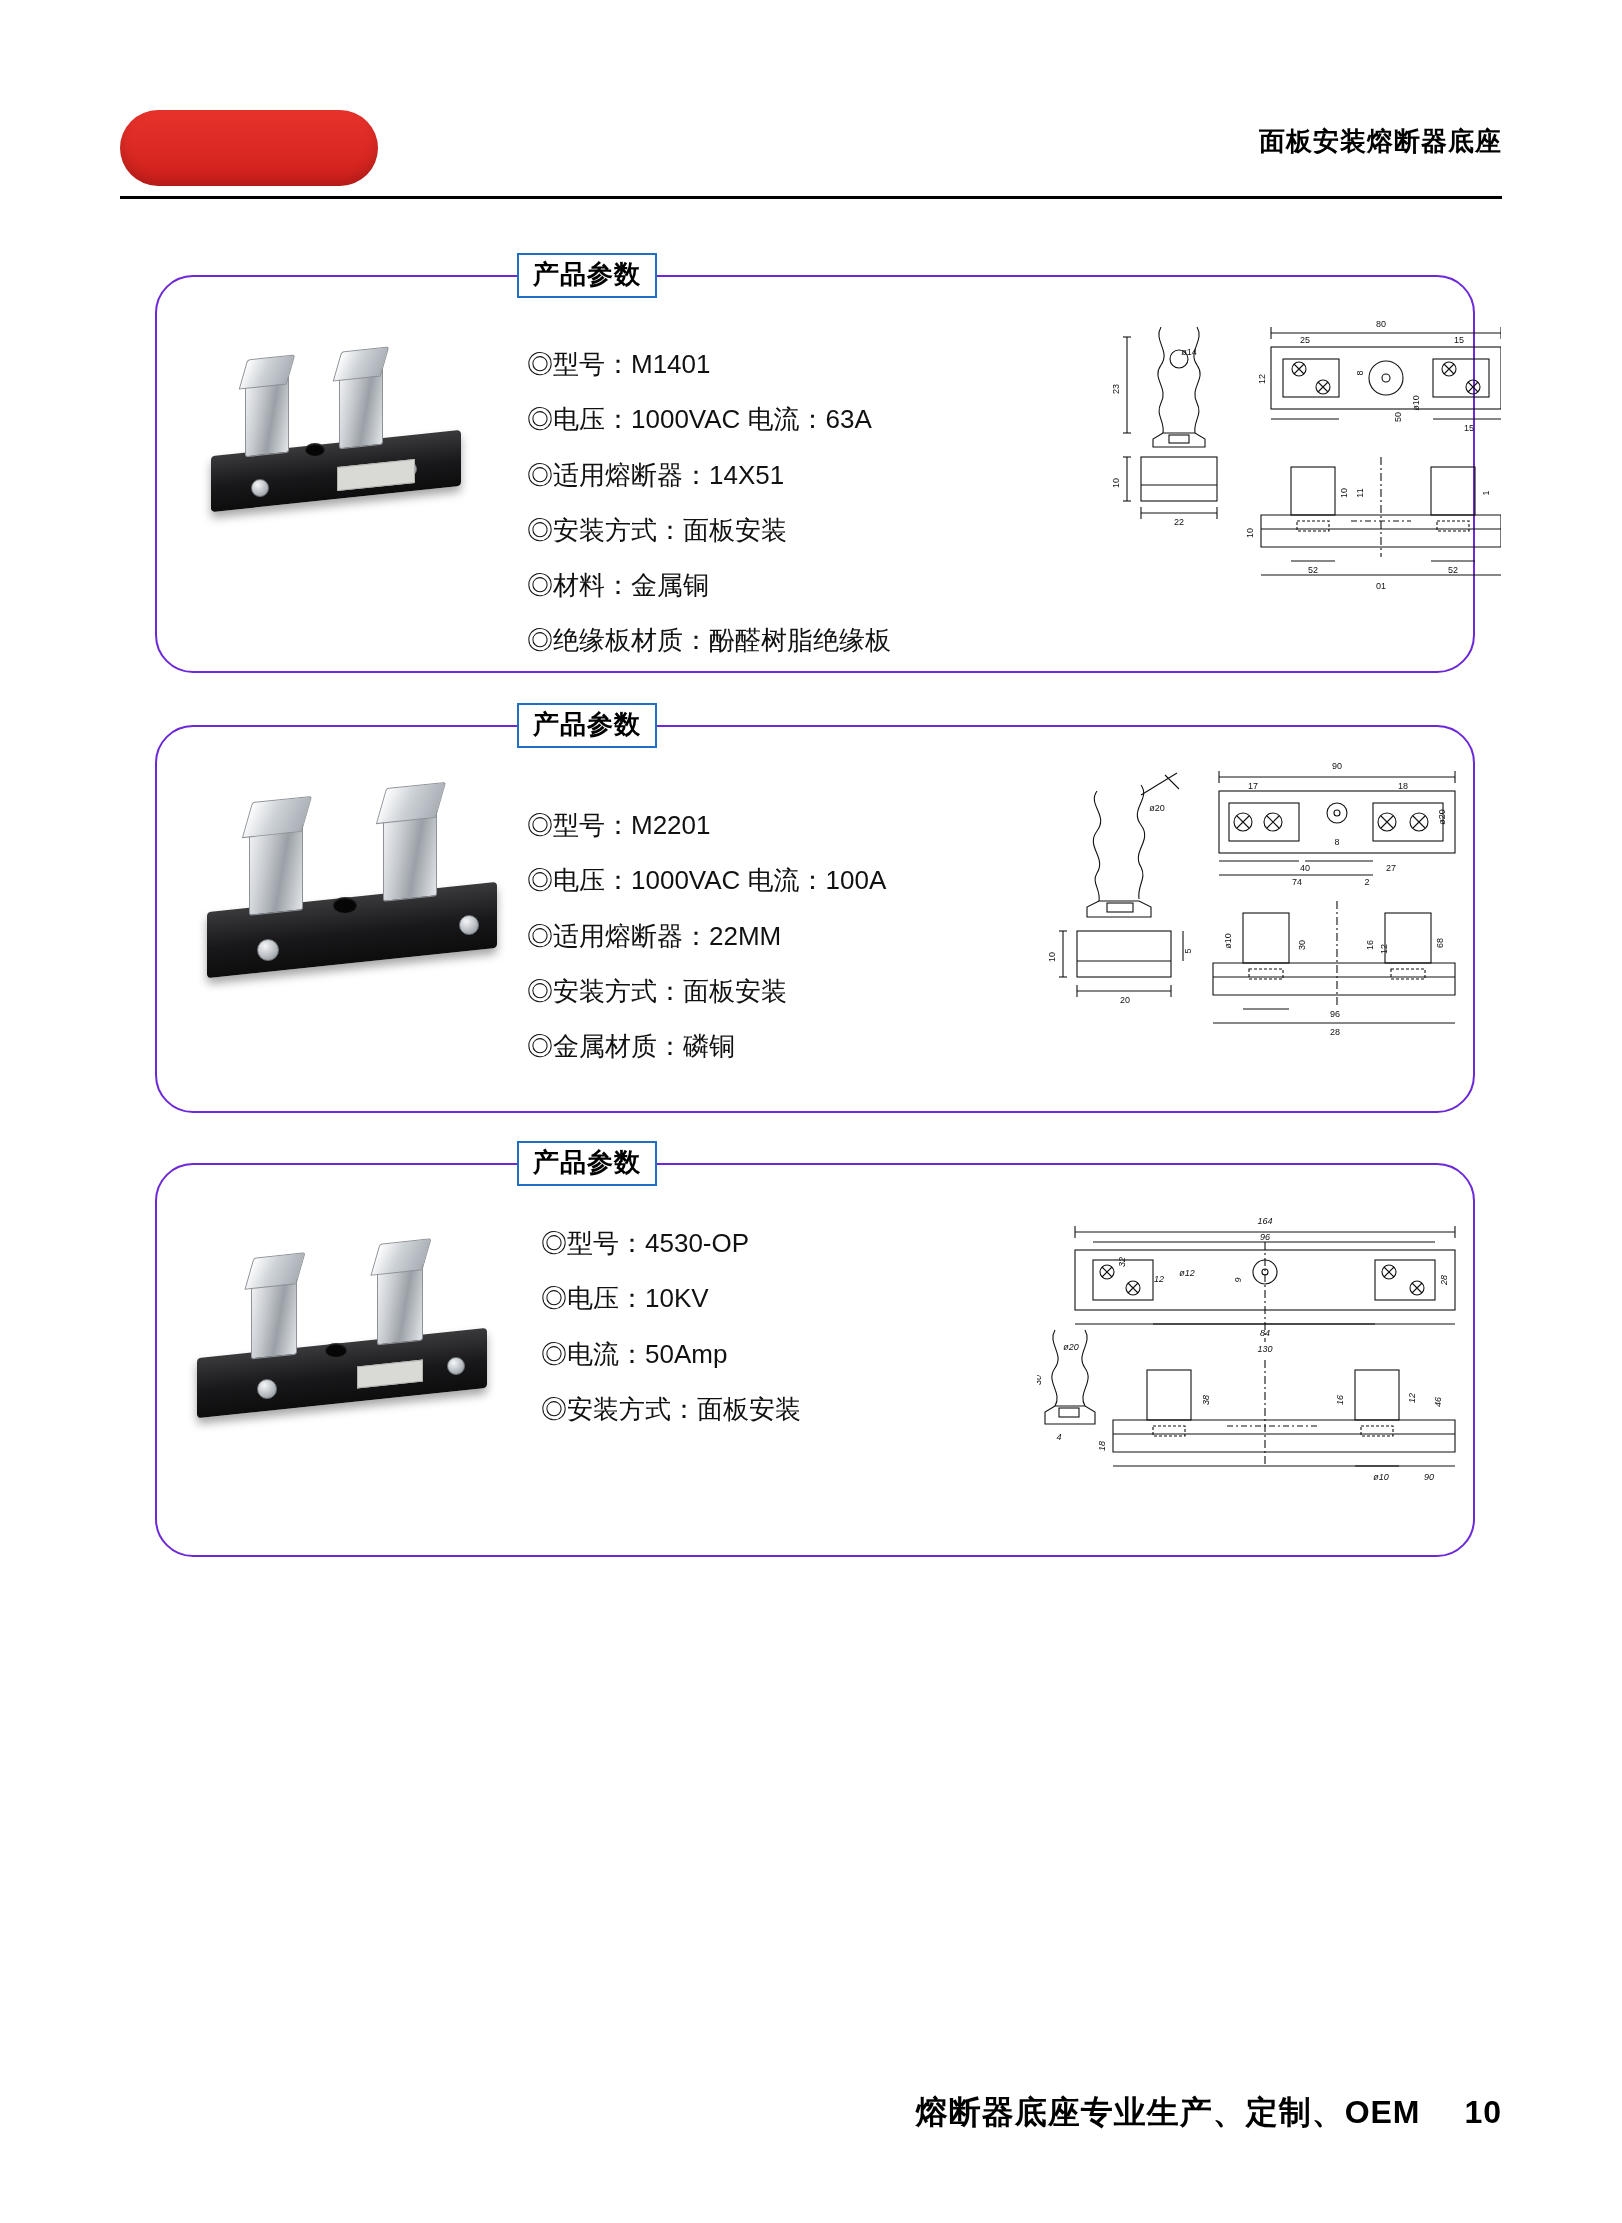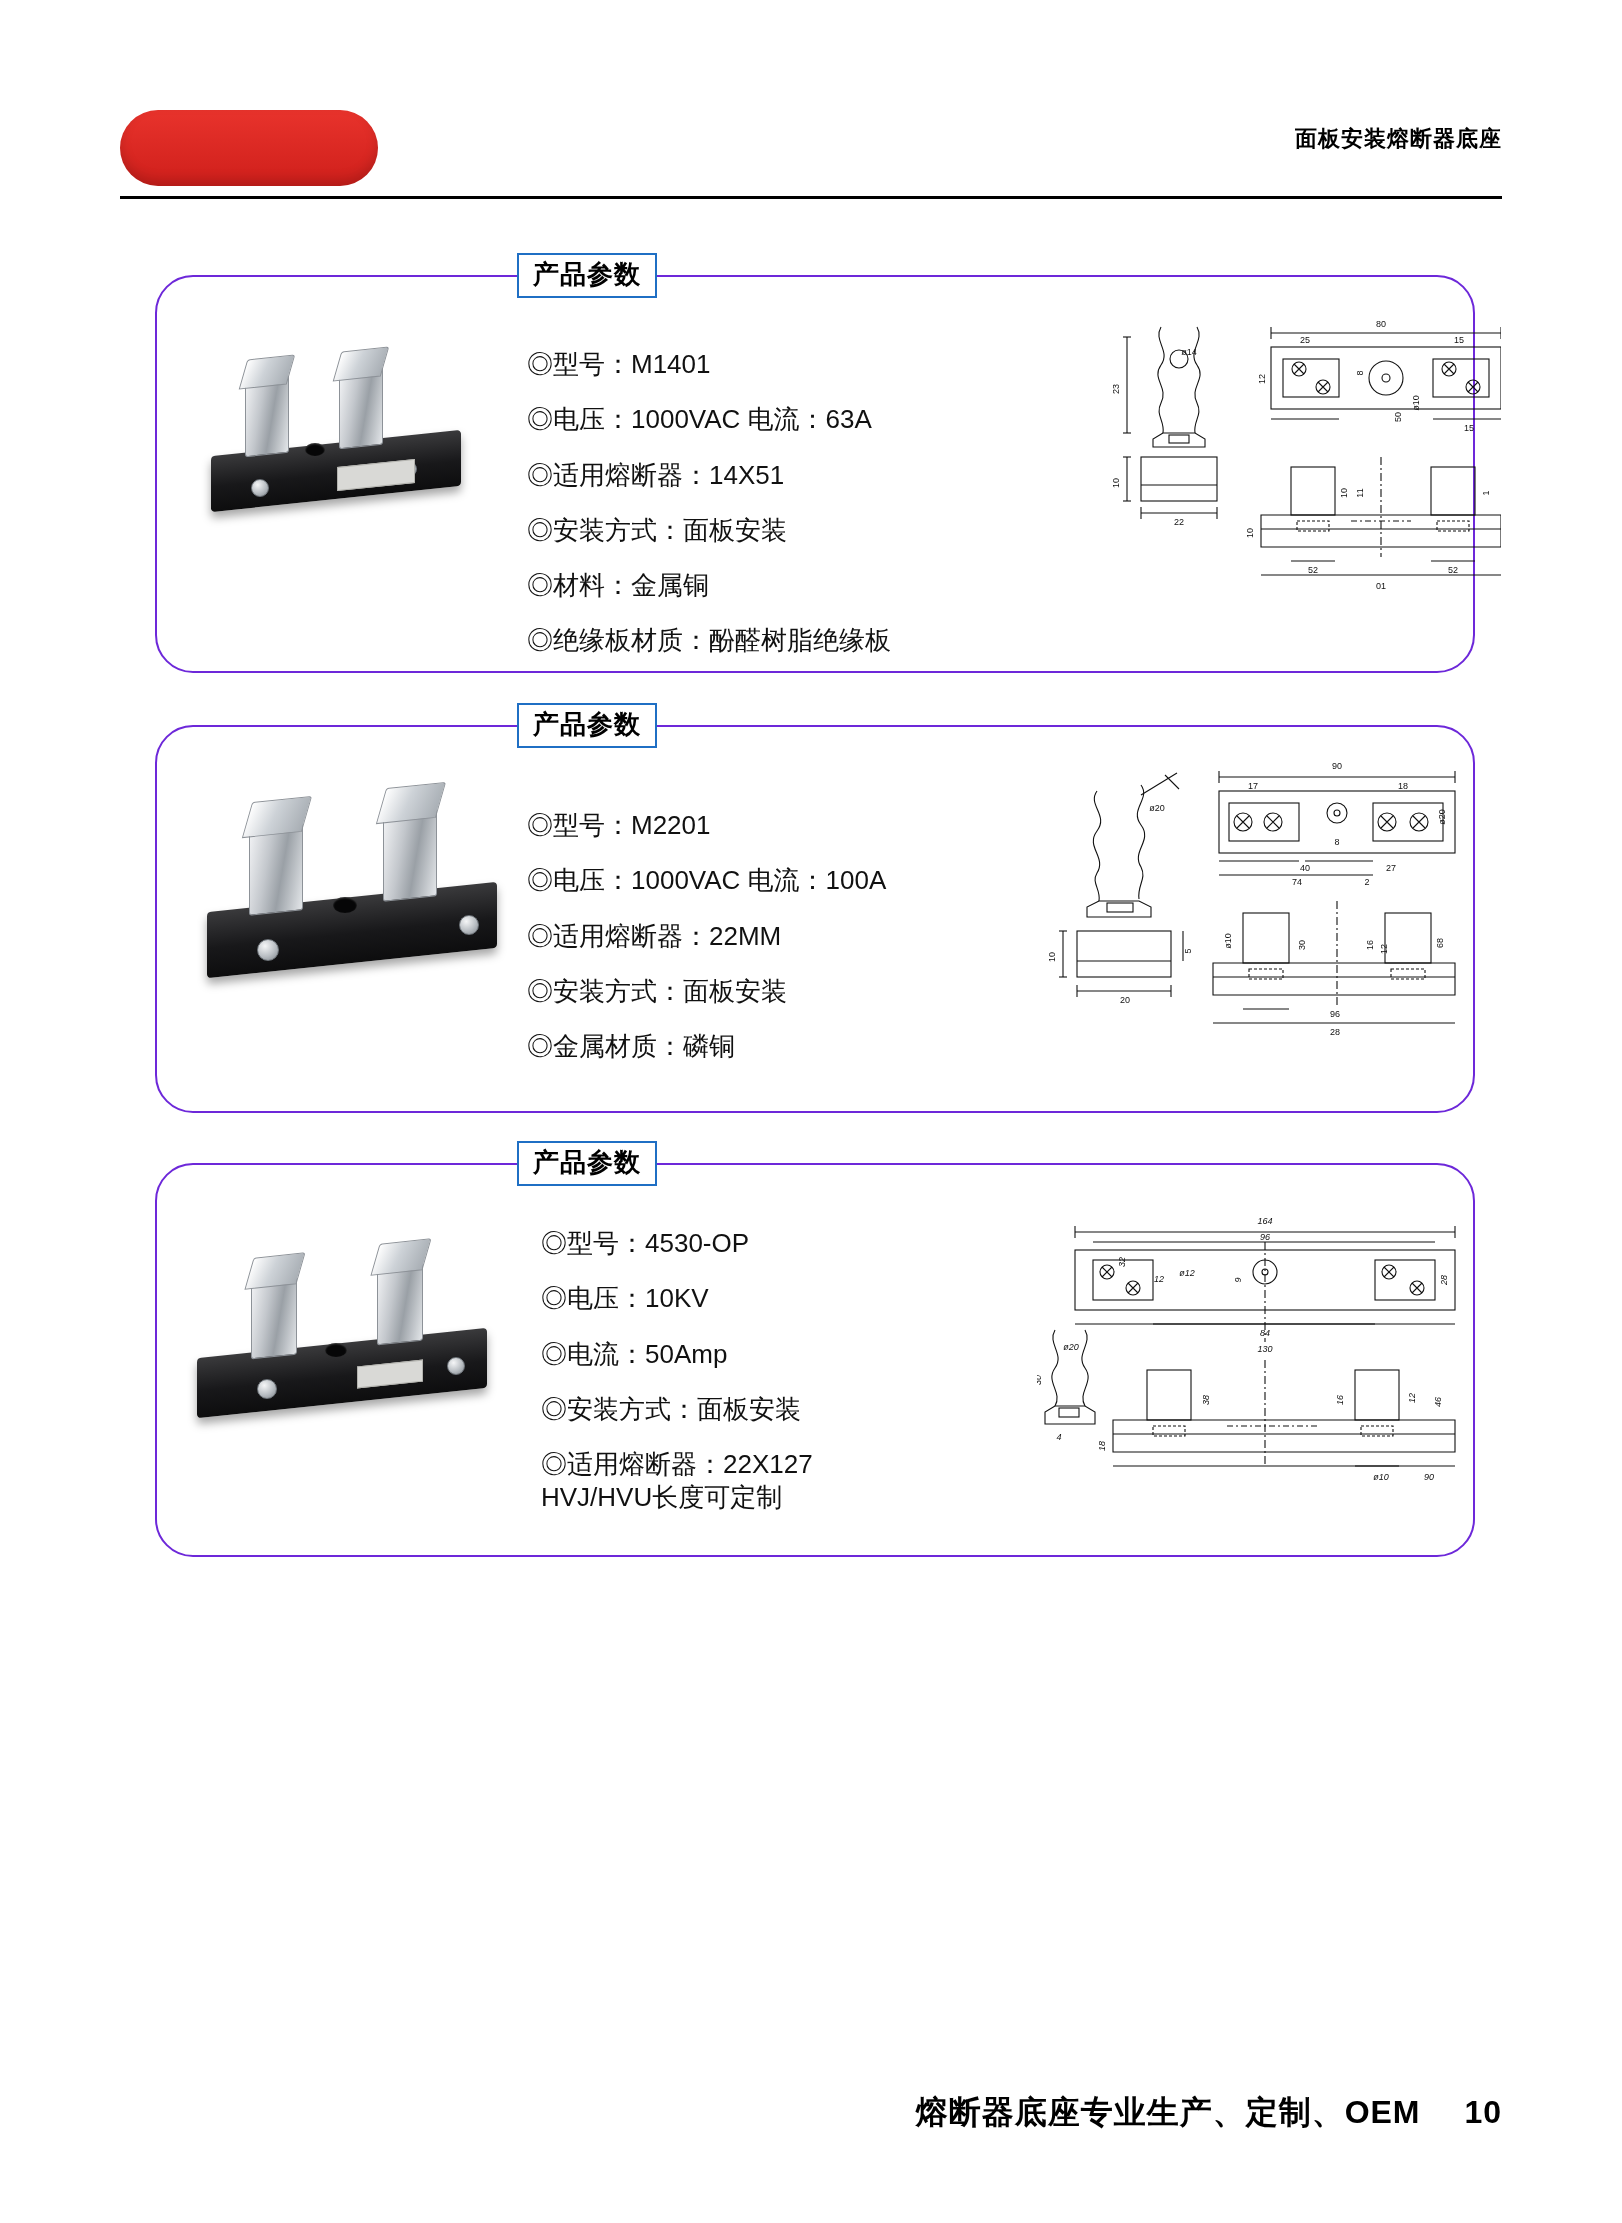--- a/index.html
+++ b/index.html
@@ -46,21 +46,21 @@
     font-size: 33px;
     font-weight: bold;
     font-style: italic;
     letter-spacing: 2px;
     font-family: "Liberation Sans", sans-serif;
   }
   .header-title {
     position: absolute;
     right: 0;
     top: 14px;
-    font-size: 22px;
+    font-size: 26px;
     font-weight: bold;
     color: #000000;
     letter-spacing: 1px;
     margin-left: 44px;
   }
   .header-rule {
     position: absolute;
     left: 0;
     top: 86px;
     width: 1382px;
@@ -396,22 +396,20 @@
     <div class="screw" style="left: 80px; top: 156px; width: 18px; height: 18px;"></div>
     <div class="screw" style="left: 270px; top: 134px; width: 16px; height: 16px;"></div>
     <div class="label-sticker" style="left: 180px; top: 140px; width: 64px; height: 20px;"></div>
   </div>
 
   <div class="specs" style="left: 384px; top: 62px; width: 430px;">
     <div class="spec-line">◎型号：4530-OP</div>
     <div class="spec-line">◎电压：10KV</div>
     <div class="spec-line">◎电流：50Amp</div>
     <div class="spec-line">◎安装方式：面板安装</div>
-    <div class="spec-line">◎适用熔断器：22X127
-HVJ/HVU长度可定制</div>
   </div>
 
   <div class="draw" style="left: 880px; top: 37px; width: 420px; height: 330px; font-style: italic;">
     <svg width="420" height="330" viewBox="0 0 420 330">
       <g stroke="#111" fill="none" stroke-width="1.1">
 
         <rect x="38" y="48" width="380" height="60"></rect>
         <rect x="56" y="58" width="60" height="40"></rect>
         <rect x="338" y="58" width="60" height="40"></rect>
         <circle cx="70" cy="70" r="7"></circle>

